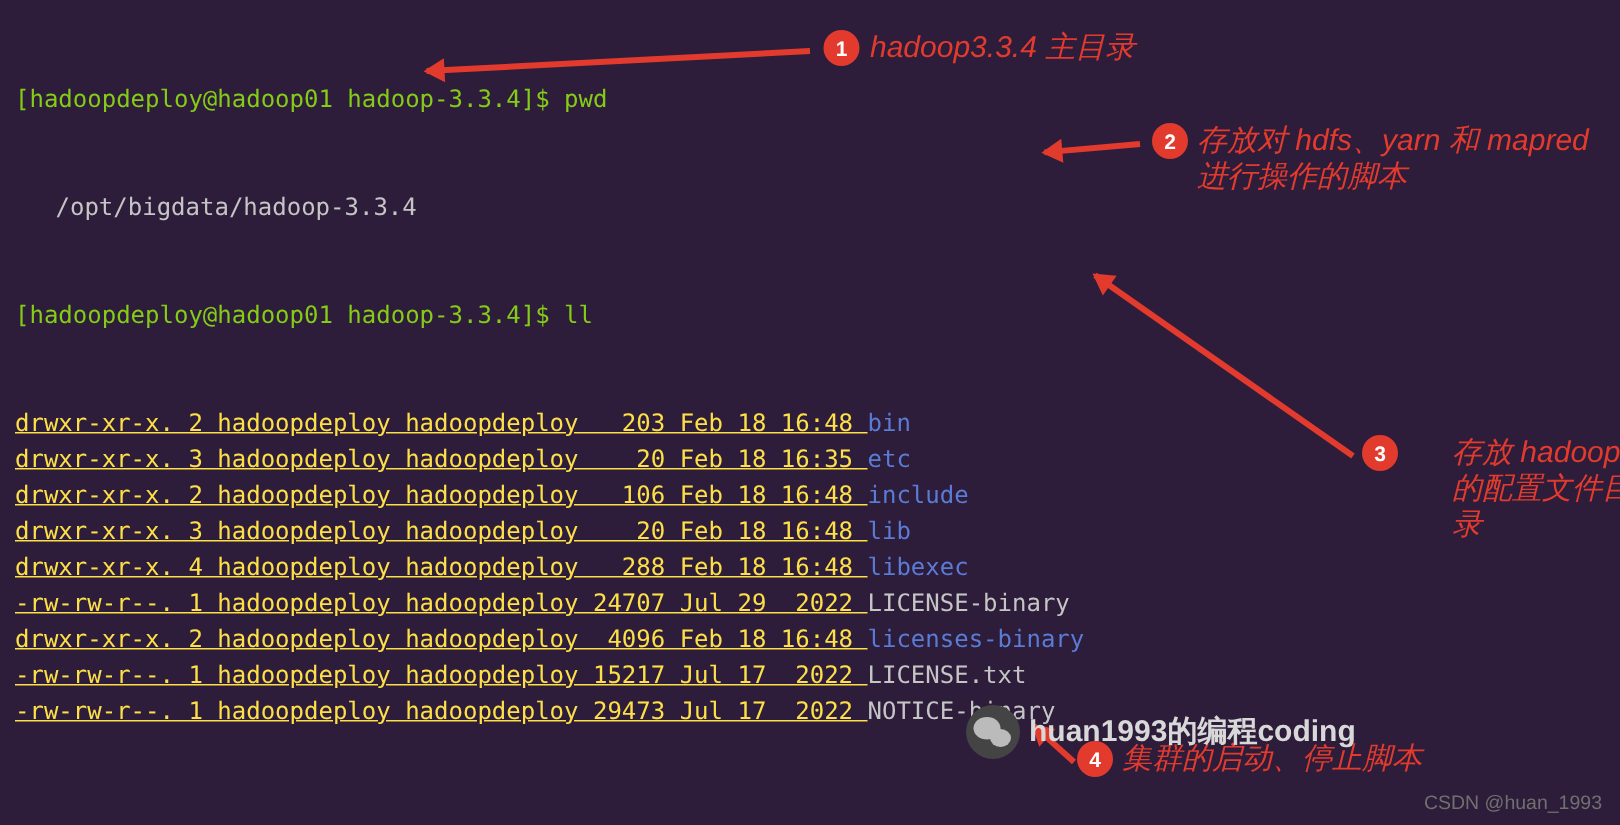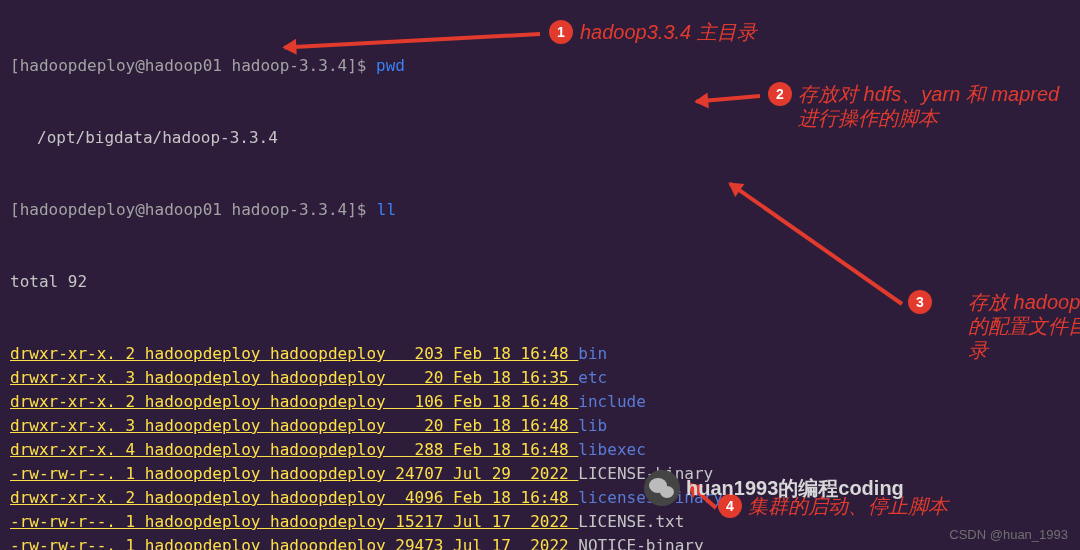--- a/index.html
+++ b/index.html
@@ -14,23 +14,23 @@
     height: 550px;
     overflow: hidden;
     position: relative;
   }
   .terminal {
     padding: 6px 10px;
     white-space: pre;
     position: relative;
   }
   .row { display: block; height: 24px; }
-  .prompt { color: #a3a3a3; margin-top: 31px; }
+  .prompt { color: #84cc16; margin-top: 31px; }
   .path  { color: #c5c5c5; margin-left: 27px; }
-  .cmd   { color: #3b82f6; font-family: Liberation Mono, monospace; }
+  .cmd   { color: #84cc16; }
   .dir   { color: #5a7bd6; }
   .file  { color: #c5c5c5; }
   .perm  { color: #fde047; text-decoration: underline; }
   
   .badge {
     position: absolute;
     width: 24px; height: 24px;
     border-radius: 50%;
     background: #e23b2e;
     color: #fff;
@@ -98,21 +98,20 @@
     margin-left: 12px;
   }
 </style>
 </head>
 <body>
 
 <div class="terminal">
   <span class="row"><span class="prompt">[hadoopdeploy@hadoop01 hadoop-3.3.4]$ </span><span class="cmd">pwd</span></span>
   <span class="row"><span class="path">/opt/bigdata/hadoop-3.3.4</span></span>
   <span class="row"><span class="prompt">[hadoopdeploy@hadoop01 hadoop-3.3.4]$ </span><span class="cmd">ll</span></span>
-  <span class="row"><span>total 92</span></span>
   <div id="ls-out"><span class="row"><span class="perm">drwxr-xr-x. 2 hadoopdeploy hadoopdeploy   203 Feb 18 16:48 </span><span class="dir">bin</span></span><span class="row"><span class="perm">drwxr-xr-x. 3 hadoopdeploy hadoopdeploy    20 Feb 18 16:35 </span><span class="dir">etc</span></span><span class="row"><span class="perm">drwxr-xr-x. 2 hadoopdeploy hadoopdeploy   106 Feb 18 16:48 </span><span class="dir">include</span></span><span class="row"><span class="perm">drwxr-xr-x. 3 hadoopdeploy hadoopdeploy    20 Feb 18 16:48 </span><span class="dir">lib</span></span><span class="row"><span class="perm">drwxr-xr-x. 4 hadoopdeploy hadoopdeploy   288 Feb 18 16:48 </span><span class="dir">libexec</span></span><span class="row"><span class="perm">-rw-rw-r--. 1 hadoopdeploy hadoopdeploy 24707 Jul 29  2022 </span><span class="file">LICENSE-binary</span></span><span class="row"><span class="perm">drwxr-xr-x. 2 hadoopdeploy hadoopdeploy  4096 Feb 18 16:48 </span><span class="dir">licenses-binary</span></span><span class="row"><span class="perm">-rw-rw-r--. 1 hadoopdeploy hadoopdeploy 15217 Jul 17  2022 </span><span class="file">LICENSE.txt</span></span><span class="row"><span class="perm">-rw-rw-r--. 1 hadoopdeploy hadoopdeploy 29473 Jul 17  2022 </span><span class="file">NOTICE-binary</span></span></div>
   
 </div>
 
 <div class="badge" style="left:549px; top:20px;">1</div>
 <div class="ann" style="left:580px; top:20px;">hadoop3.3.4 主目录</div>
 <div class="badge" style="left:768px; top:82px;">2</div>
 <div class="ann" style="left:798px; top:82px; width:265px;">存放对 hdfs、yarn 和 mapred 进行操作的脚本</div>
 <div class="badge" style="left:908px; top:290px;">3</div>
 <div class="ann" style="left:968px; top:290px; width:135px;">存放 hadoop 的配置文件目录</div>

